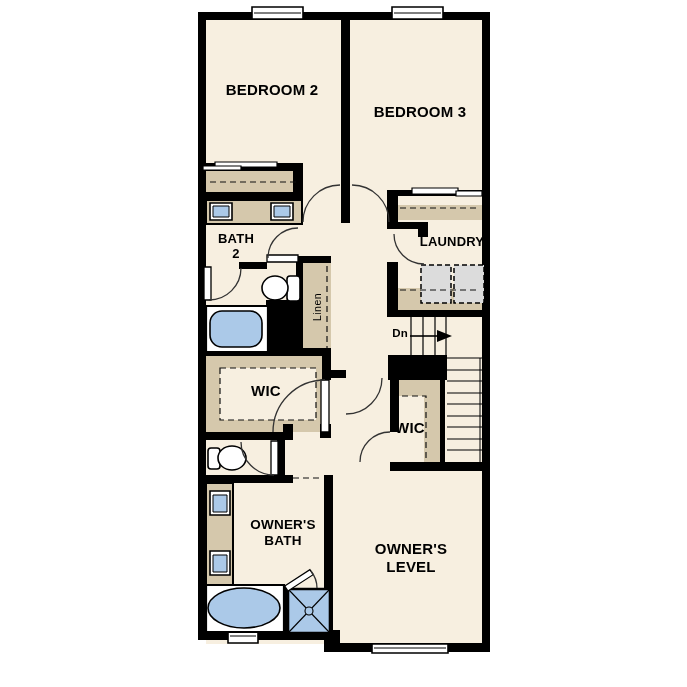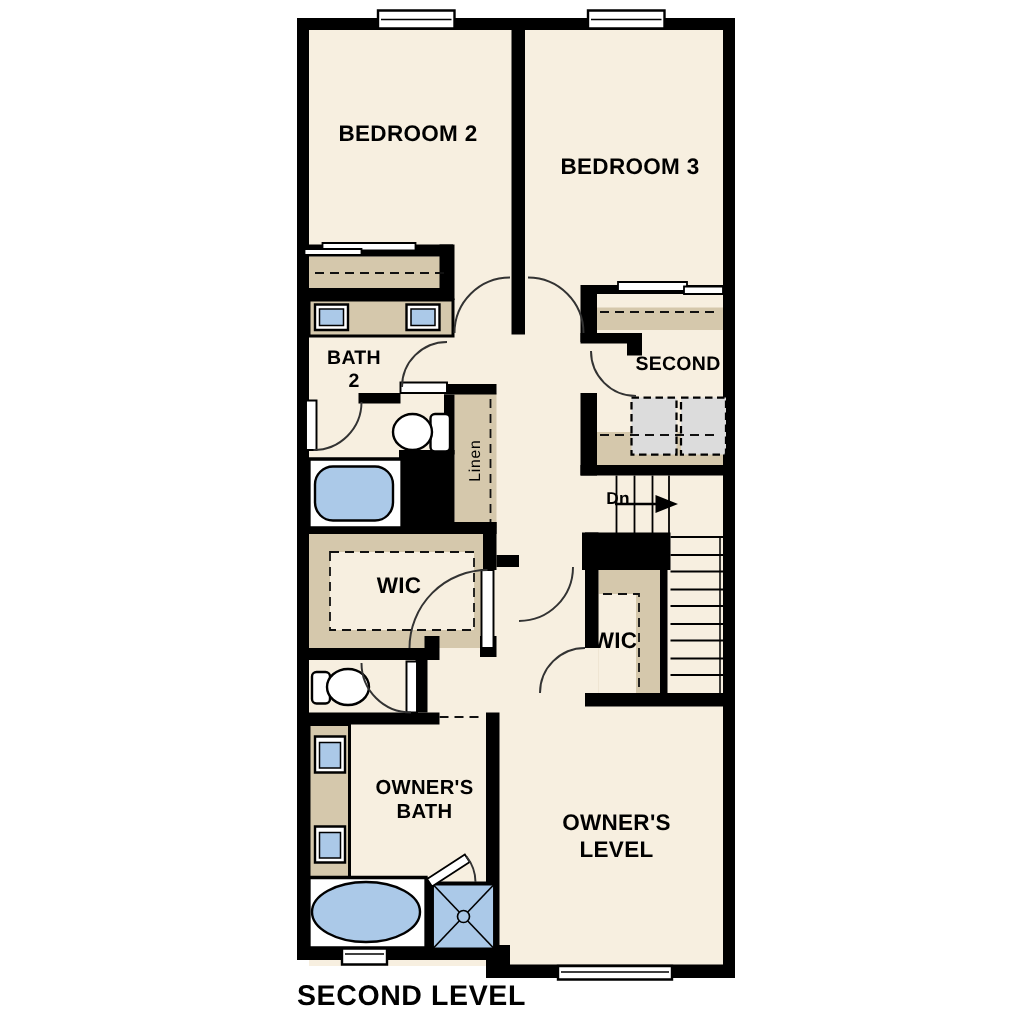--- a/index.html
+++ b/index.html
@@ -206,21 +206,20 @@
 
   <g>
     <line x1="410" y1="336" x2="438" y2="336" stroke="#000" stroke-width="1.6"></line>
     <polygon points="437,330 452,336 437,342" fill="#000"></polygon>
   </g>
 </svg>
 
   <div class="lbl f15" style="left:272px;top:90px;">BEDROOM 2</div>
   <div class="lbl f15" style="left:420px;top:112px;">BEDROOM 3</div>
   <div class="lbl f13" style="left:236px;top:246px;"><span>BATH</span><br><span>2</span></div>
-  <div class="lbl f13" style="left:452px;top:242px;">SECOND</div>
+  <div class="lbl f13" style="left:452px;top:242px;">LAUNDRY</div>
   <div class="lbl linen" style="left:317px;top:307px;">Linen</div>
   <div class="lbl f11" style="left:266px;top:391px;">WIC</div>
   <div class="lbl f11" style="left:410px;top:428px;">WIC</div>
-  <div class="lbl dn" style="left:400px;top:334px;margin-left:12px;">Dn</div>
+  <div class="lbl dn" style="left:400px;top:334px;">Dn</div>
   <div class="lbl" style="left:283px;top:533px;font-size:13.5px;"><span>OWNER'S</span><br><span>BATH</span></div>
   <div class="lbl f15" style="left:411px;top:558px;"><span>OWNER'S</span><br><span>LEVEL</span></div>
-  <div class="lbl title" style="left:198px;top:654px;">SECOND LEVEL</div>
 </div>
 
 </body></html>

